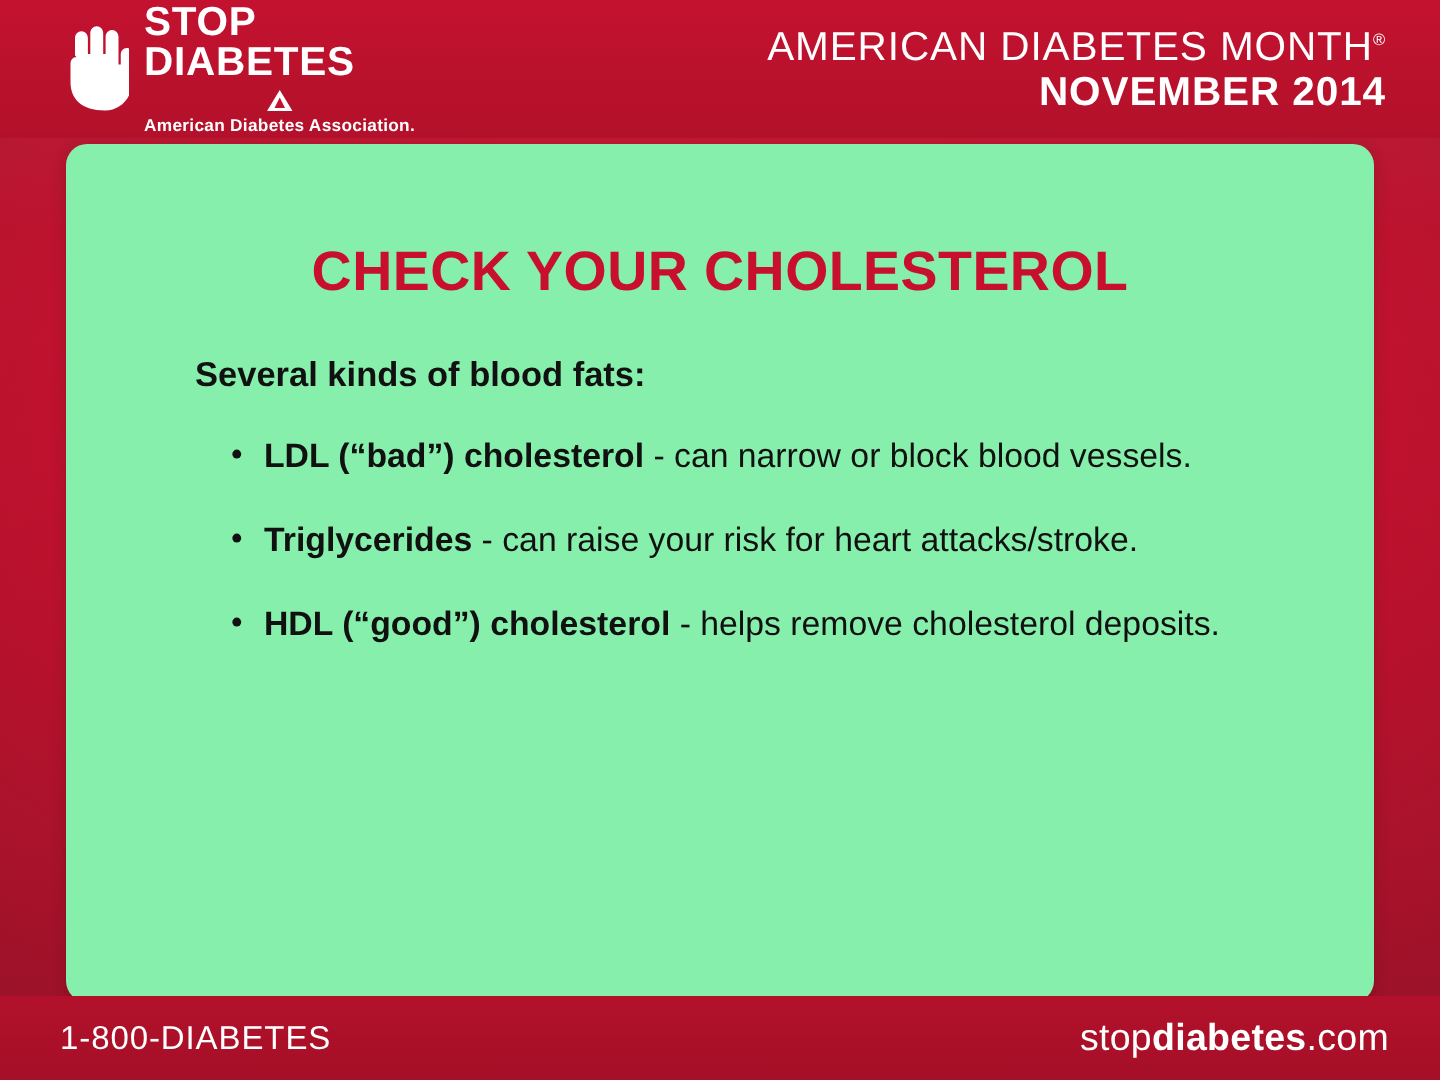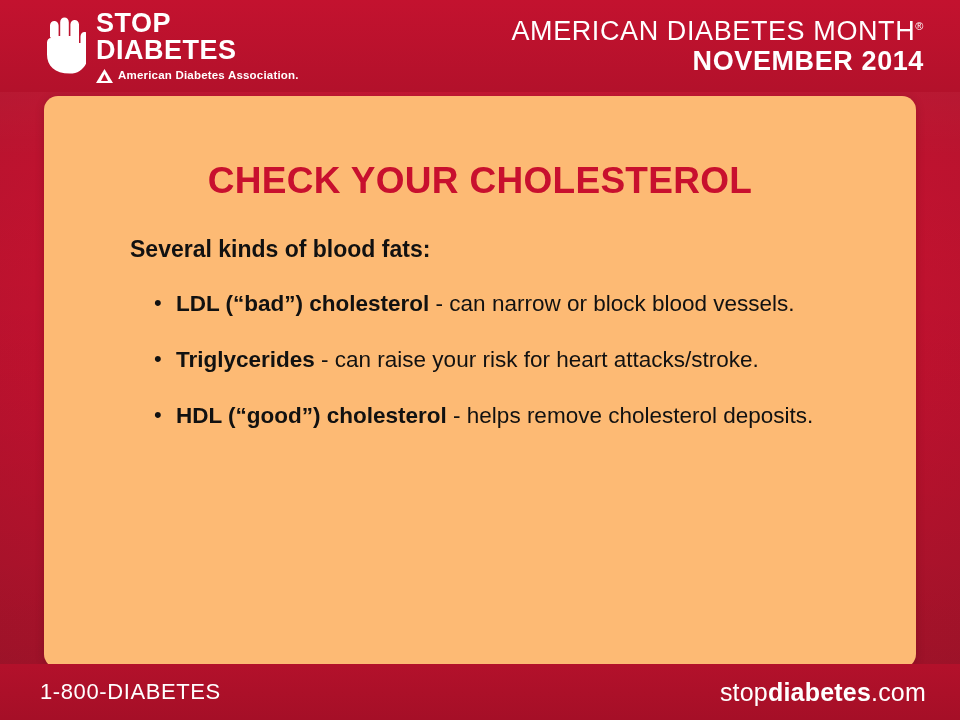--- a/index.html
+++ b/index.html
@@ -68,20 +68,21 @@
     color: #ffffff;
     font-weight: bold;
     font-size: 27px;
     letter-spacing: 0.5px;
   }
   .logo-assoc-row {
     display: flex;
     align-items: center;
     gap: 5px;
     margin-top: 5px;
+    flex-direction: column;
   }
   .ada-mark {
     width: 17px; height: 14px;
     display: block;
   }
   .logo-assoc {
     color: #ffffff;
     font-size: 11.5px;
     font-weight: bold;
     letter-spacing: 0.2px;
@@ -109,21 +110,21 @@
     letter-spacing: 0.6px;
   }
 
   
   .card {
     position: absolute;
     left: 44px;
     top: 96px;
     width: 872px;
     height: 572px;
-    background: #fdba74;
+    background: #86efac;
     border-radius: 14px;
     box-shadow: 0 2px 10px rgba(0,0,0,0.18);
     z-index: 4;
     padding: 46px 52px 30px 52px;
   }
 
   .title {
     color: #c8102e;
     font-size: 37px;
     font-weight: bold;

